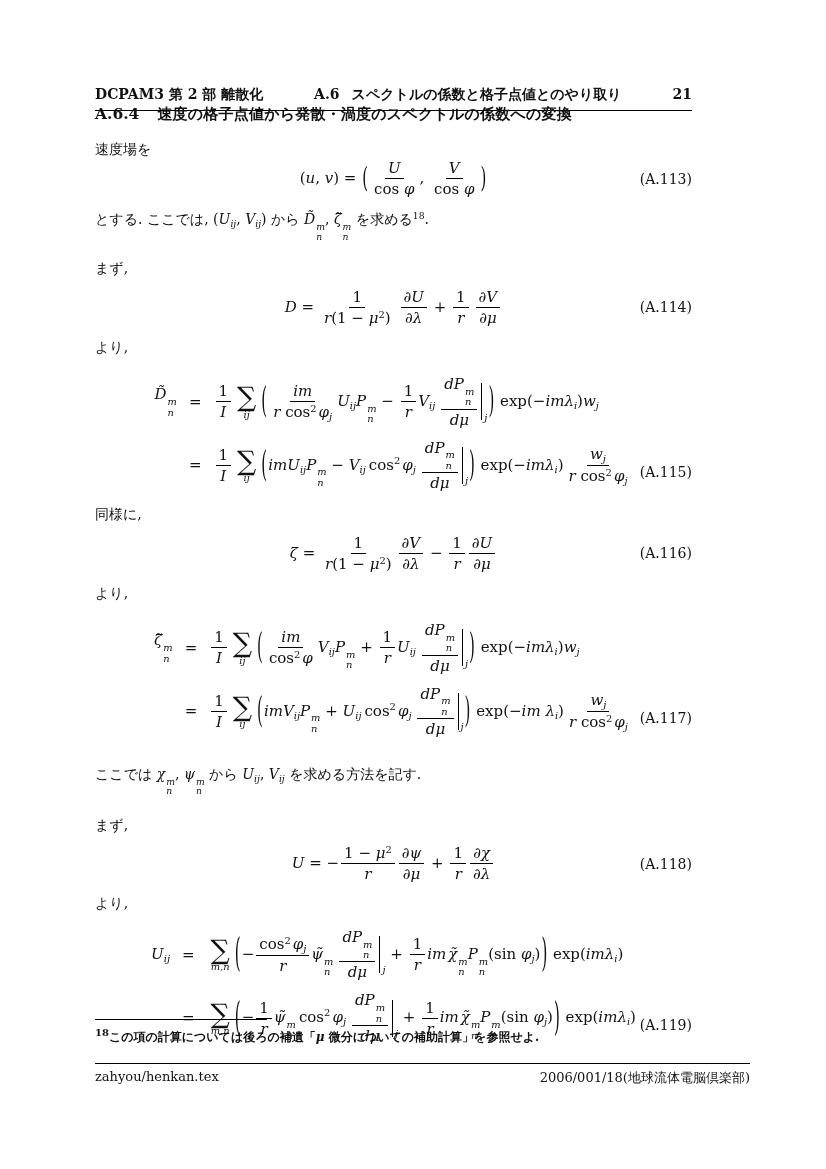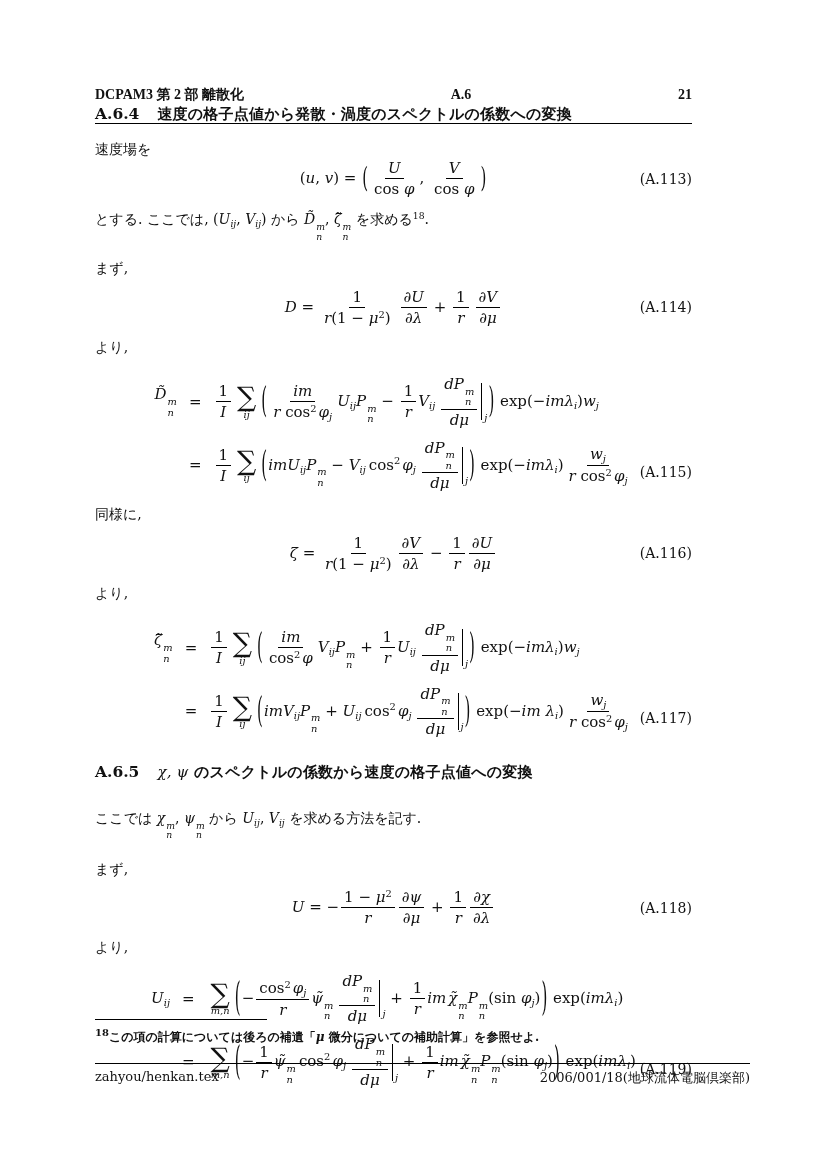--- a/index.html
+++ b/index.html
@@ -2,21 +2,21 @@
 <html><head>
 <meta charset="utf-8">
 <style>
   html,body{margin:0;padding:0;background:#fff;}
   .page{position:relative;width:826px;height:1169px;background:#ffffff;color:#111;
         font-family:"DejaVu Serif","Liberation Serif",serif;overflow:hidden;}
 
   
   .header{position:absolute;left:95px;top:86px;width:597px;display:flex;
           justify-content:space-between;align-items:baseline;font-weight:bold;
-          font-size:14px;border-bottom:1.5px solid #000;padding-bottom:19px;font-family:Liberation Serif, serif;}
+          font-size:14px;border-bottom:1.5px solid #000;padding-bottom:6px;}
   .h-center{display:flex;gap:12px;align-items:baseline;}
 
   main{position:absolute;left:95px;top:0;width:597px;}
 
   .h2{display:flex;gap:18px;align-items:baseline;font-weight:bold;}
   .h2-num{font-size:15.5px;}
   .h2-title{font-family:"DejaVu Sans","Liberation Sans",sans-serif;font-size:15px;letter-spacing:.2px;}
   .h2 .imath{font-family:"DejaVu Serif",serif;font-weight:normal;}
 
   .para{font-size:14px;line-height:1.45;}
@@ -62,20 +62,21 @@
 </style>
 </head>
 <body>
 
 <div class="page">
 
   <div class="header">
     <span class="h-left">DCPAM3 第 2 部 離散化</span>
     <span class="h-center">
       <span>A.6</span>
+      <span>スペクトルの係数と格子点値とのやり取り</span>
     </span>
     <span class="h-right">21</span>
   </div>
 
   <main>
 
     <div class="h2" style="margin-top:104px">
       <span class="h2-num">A.6.4</span>
       <span class="h2-title">速度の格子点値から発散・渦度のスペクトルの係数への変換</span>
     </div>
@@ -248,24 +249,20 @@
             <span class="den"><span class="mi">dμ</span></span>
           </span><span class="mvb">
             <span class="vbsub"><span class="mi">j</span></span>
           </span><span class="mbig" style="transform: scaleY(2.4);">)</span><span class="mr"> exp(−</span><span class="mi">im λ</span><span class="msub"><span class="mi">i</span></span><span class="mr">)</span><span class="mfrac">
             <span class="num"><span class="mi">w</span><span class="msub"><span class="mi">j</span></span></span>
             <span class="den"><span class="mi">r</span><span class="mr"> cos</span><span class="msup"><span class="mr">2</span></span><span class="msp" style="width: 2px;"></span><span class="mi">φ</span><span class="msub"><span class="mi">j</span></span></span>
           </span></span>
       <span class="eqnum">(A.117)</span>
     </div>
 
-    <div class="h2" style="margin-top:24px">
-      <span class="h2-num">A.6.5</span>
-      <span class="h2-title"><span class="imath"><span class="mi">χ, ψ</span></span><span class="jp"> のスペクトルの係数から速度の格子点値への変換</span></span>
-    </div>
 
     <div class="para" style="margin-top:26px"><span class="jp">ここでは </span><span class="imath"><span class="mi">χ</span><span class="mss">
             <span class="up"><span class="mi">m</span></span>
             <span class="dn"><span class="mi">n</span></span>
           </span><span class="mr">, </span><span class="mi">ψ</span><span class="mss">
             <span class="up"><span class="mi">m</span></span>
             <span class="dn"><span class="mi">n</span></span>
           </span></span><span class="jp"> から </span><span class="imath"><span class="mi">U</span><span class="msub"><span class="mi">ij</span></span><span class="mr">, </span><span class="mi">V</span><span class="msub"><span class="mi">ij</span></span></span><span class="jp"> を求める方法を記す.</span></div>
 
     <div class="para" style="margin-top:19px"><span class="jp">まず,</span></div>

